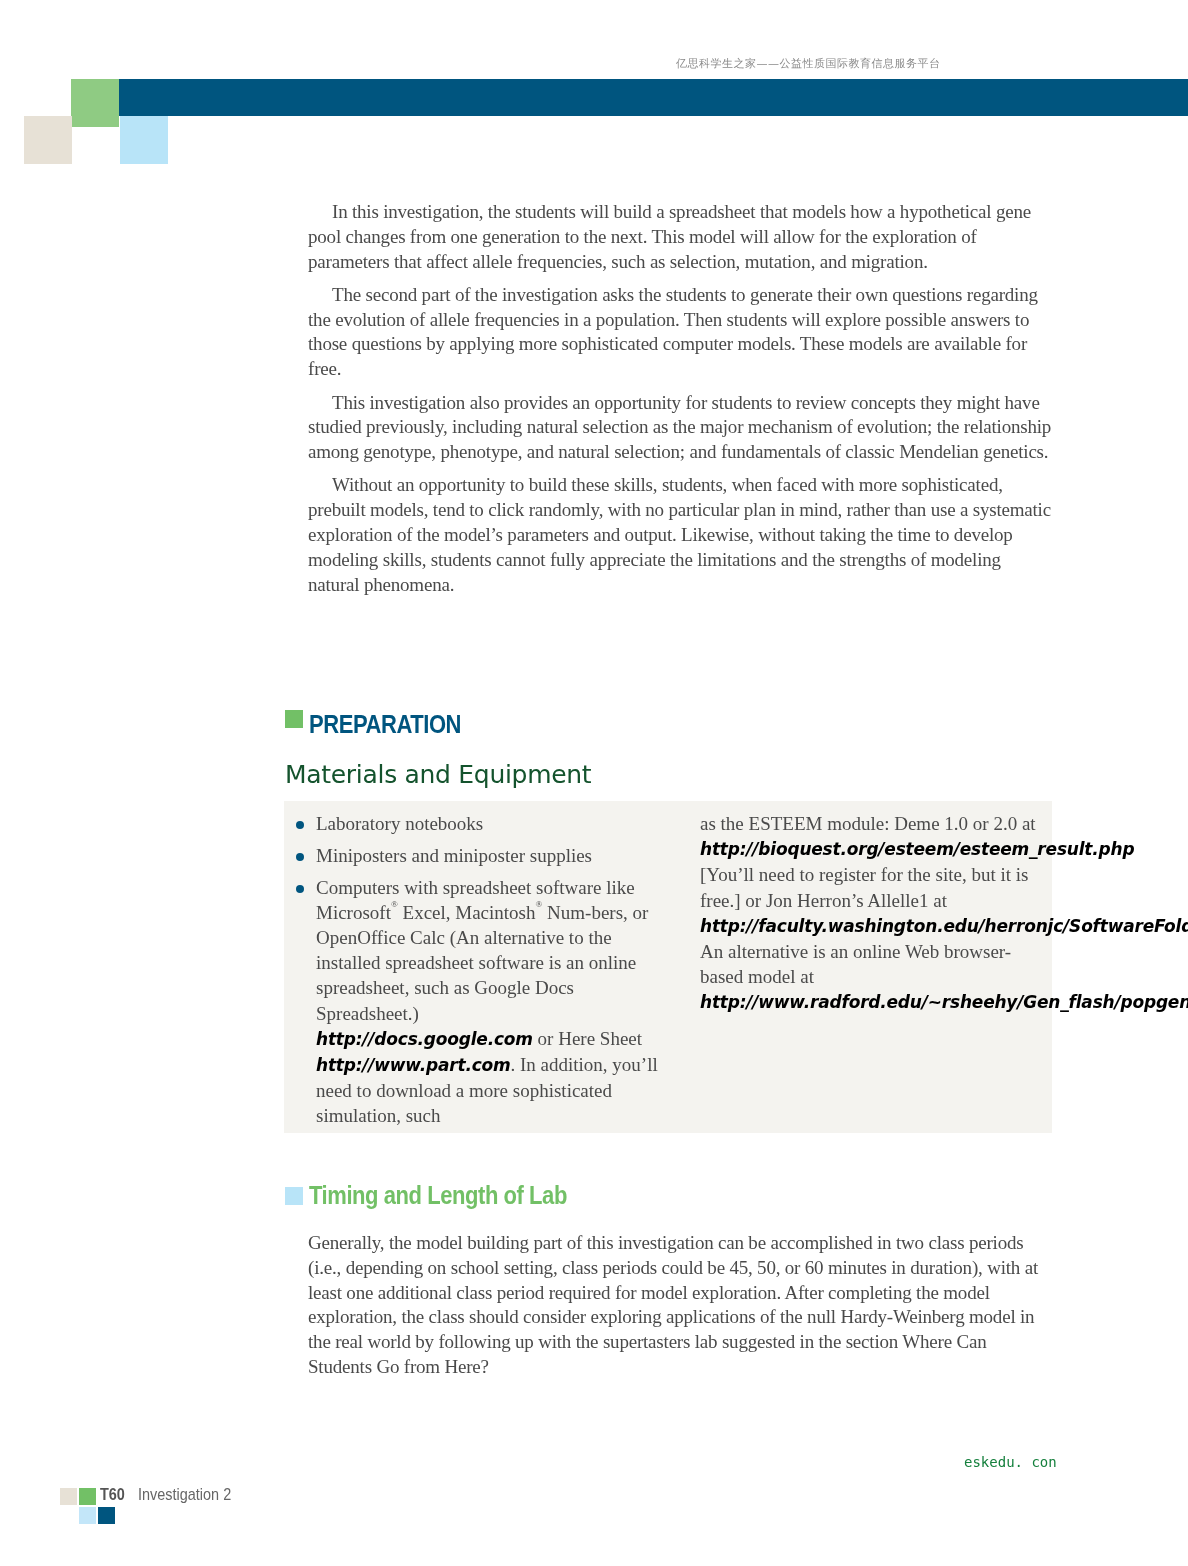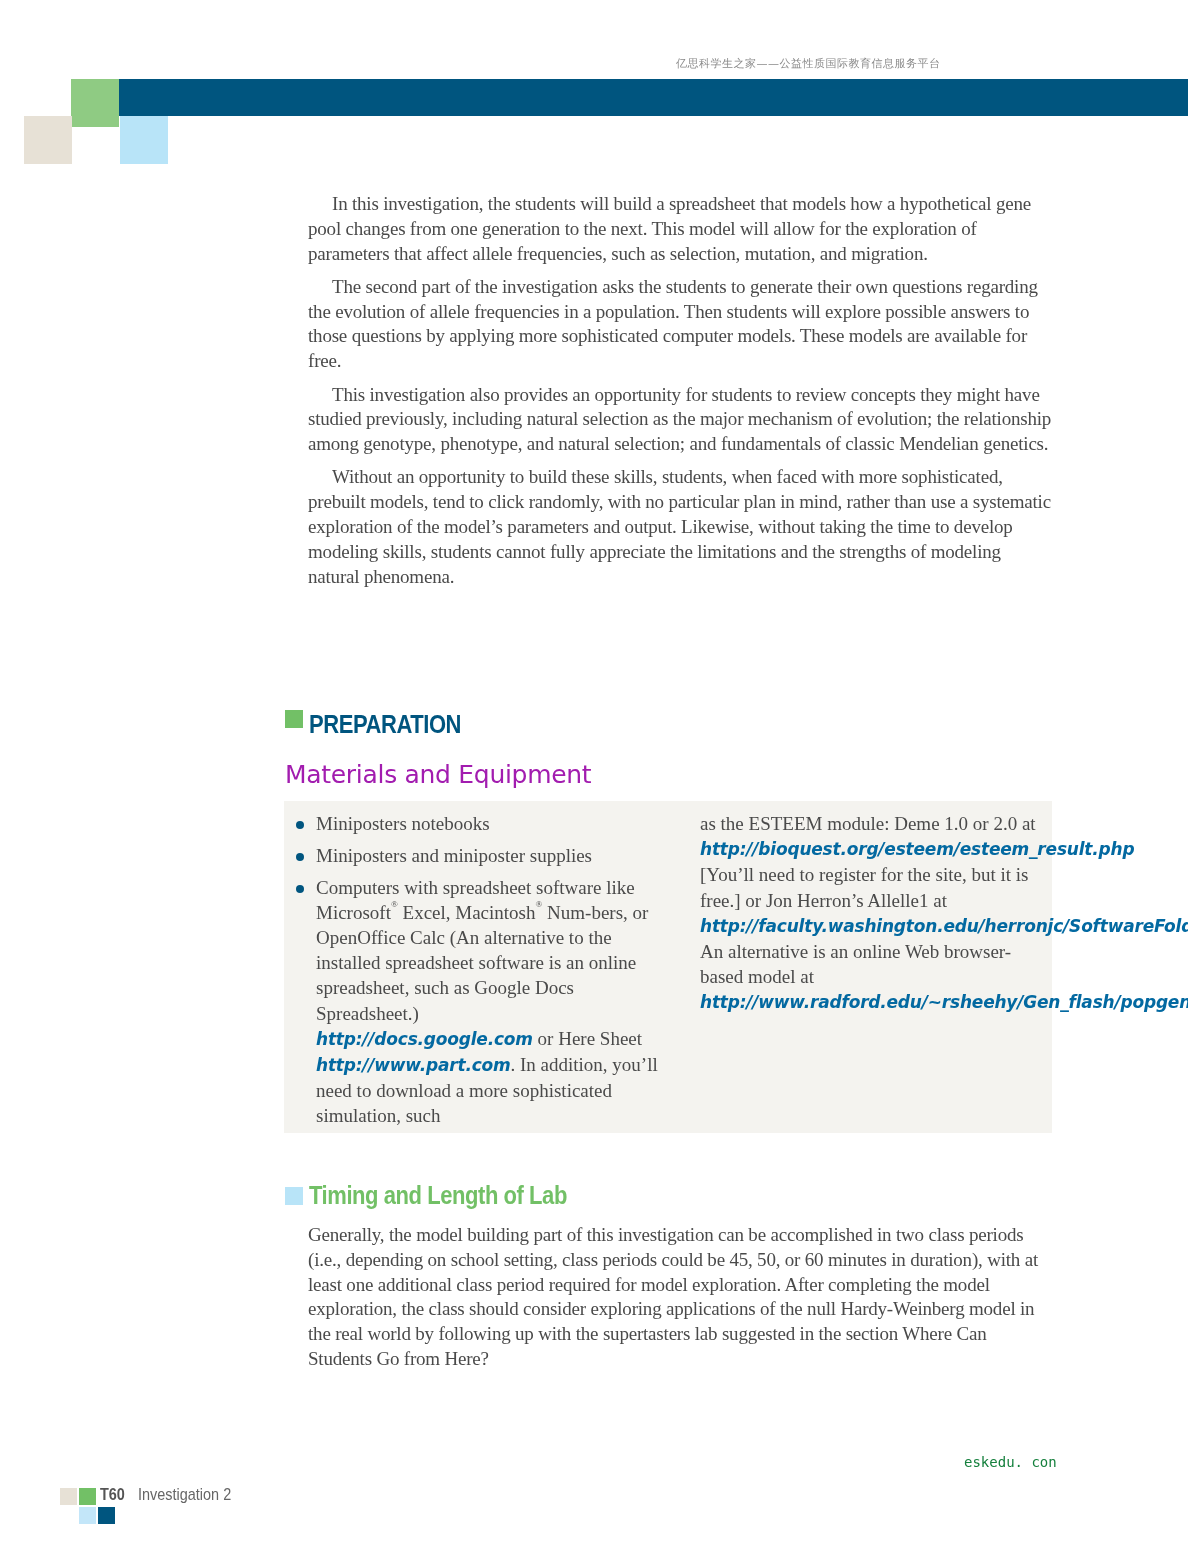--- a/index.html
+++ b/index.html
@@ -12,51 +12,51 @@
     position: absolute; left: 676px; top: 56px;
     font-family: "DejaVu Sans", sans-serif; font-size: 11px; color: #8a8a8a;
     letter-spacing: 0.5px; white-space: nowrap;
   }
   .band { position: absolute; left: 119px; top: 79px; width: 1069px; height: 37px; background: #00557f; }
   .sq { position: absolute; }
   .sq-green-top { left: 71px; top: 79px; width: 48px; height: 48px; background: #8fcb83; }
   .sq-tan-top { left: 24px; top: 116px; width: 48px; height: 48px; background: #e7e1d6; }
   .sq-lightblue-top { left: 120px; top: 116px; width: 48px; height: 48px; background: #b8e4f8; }
 
-  .body-col { position: absolute; left: 308px; width: 745px; }
+  .body-col { position: absolute; left: 308px; width: 745px; margin-top: 8px; }
   .para {
     font-size: 19px; line-height: 24.8px; margin: 0 0 8.5px 0; text-indent: 24px;
     letter-spacing: -0.2px;
   }
   #intro { top: 192px; }
 
   .h-prep {
     position: absolute; left: 285px; top: 710px; display: flex; align-items: flex-start;
   }
   .h-prep .mark { width: 18px; height: 18px; background: #72c066; margin-right: 6px; }
   .h-prep .txt {
     font-family: "Liberation Sans", "DejaVu Sans", sans-serif; font-weight: bold;
     font-size: 25px; color: #00557f; letter-spacing: -0.5px; transform: scaleX(0.88); transform-origin: left center;
   }
   .h-materials {
     position: absolute; left: 285px; top: 760px;
-    font-family: "DejaVu Sans", sans-serif; font-size: 25px; color: #a21caf; letter-spacing: -0.3px;
+    font-family: "DejaVu Sans", sans-serif; font-size: 25px; color: #14532d; letter-spacing: -0.3px;
   }
   .mat-box {
     position: absolute; left: 284px; top: 801px; width: 768px; height: 332px; background: #f4f3ef;
   }
   .mat-col { position: absolute; top: 10px; font-size: 19px; line-height: 25.2px; }
   .mat-left { left: 10px; width: 370px; }
   .mat-right { left: 416px; width: 345px; }
   .mat-list { list-style: none; margin: 0; padding: 0; }
   .mat-list li { position: relative; padding-left: 22px; margin-bottom: 6.6px; }
   .bullet { position: absolute; left: 2px; top: 10px; width: 8px; height: 8px; border-radius: 50%; background: #00557f; }
   .link {
     font-family: "DejaVu Sans", sans-serif; font-style: italic; font-weight: bold;
-    color: #0369a1; font-size: 17px; letter-spacing: -0.2px;
+    color: #000000; font-size: 17px; letter-spacing: -0.2px;
   }
   sup { font-size: 9px; vertical-align: top; line-height: 1; }
 
   .h-timing { position: absolute; left: 285px; top: 1181px; display: flex; align-items: center; }
   .h-timing .mark { width: 18px; height: 18px; background: #b8e4f8; margin-right: 6px; }
   .h-timing .txt {
     font-family: "Liberation Sans", "DejaVu Sans", sans-serif; font-weight: bold;
     font-size: 25px; color: #72c066; letter-spacing: -0.5px; transform: scaleX(0.88); transform-origin: left center;
   }
   #timing { top: 1223px; }
@@ -101,21 +101,21 @@
   <span class="mark"></span>
   <span class="txt">PREPARATION</span>
 </div>
 <div class="h-materials">Materials and Equipment</div>
 
 <div class="mat-box">
   <div class="mat-col mat-left">
     <ul class="mat-list">
       <li>
         <span class="bullet"></span>
-        <span>Miniposters notebooks</span>
+        <span>Laboratory notebooks</span>
       </li>
       <li>
         <span class="bullet"></span>
         <span>Miniposters and miniposter supplies</span>
       </li>
       <li>
         <span class="bullet"></span>
         <span>Computers with spreadsheet software like Microsoft</span><sup>®</sup><span> Excel, Macintosh</span><sup>®</sup><span> Num-bers, or OpenOffice Calc (An alternative to the installed spreadsheet software is an online spreadsheet, such as Google Docs Spreadsheet.)</span><br>
         <span class="link">http://docs.google.com</span><span> or Here Sheet </span><span class="link">http://www.part.com</span><span>. In addition, you’ll need to download a more sophisticated simulation, such</span>
       </li>

